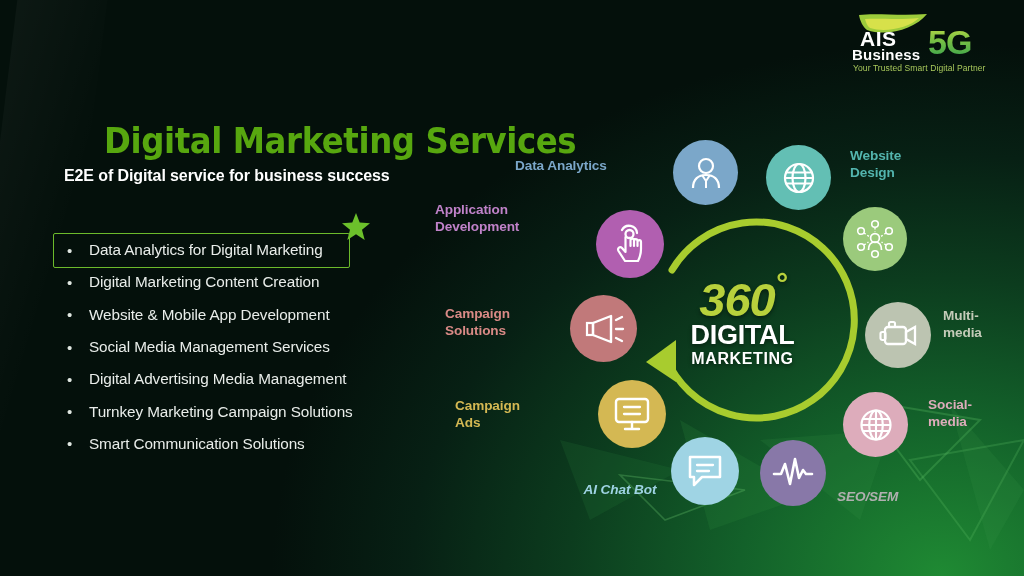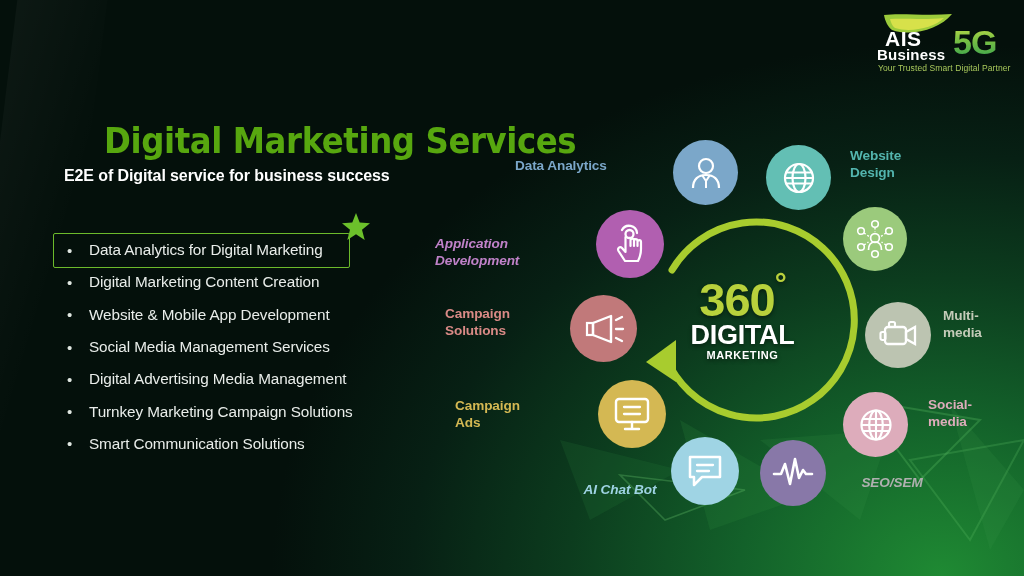--- a/index.html
+++ b/index.html
@@ -17,21 +17,21 @@
   }
   
   .tri{position:absolute;pointer-events:none;}
   .glowband{
     position:absolute;left:0;top:0;width:90px;height:576px;
     background:linear-gradient(100deg, rgba(255,255,255,0.035) 0%, rgba(255,255,255,0) 62%);
     transform:skewX(-7deg) translateX(-18px);
   }
 
   
-  .logo{position:absolute;left:877px;top:13px;width:132px;height:62px;}
+  .logo{position:absolute;left:852px;top:13px;width:132px;height:62px;}
   .logo-text{position:absolute;left:0;top:14px;width:132px;}
   .logo-ais{
     position:absolute;left:8px;top:0px;color:#ffffff;font-weight:bold;
     font-size:21px;letter-spacing:0.5px;font-family:"Liberation Sans",sans-serif;
   }
   .logo-biz{
     position:absolute;left:0px;top:19px;color:#ffffff;font-weight:bold;
     font-size:15px;letter-spacing:0.2px;
   }
   .logo-5g{
@@ -75,24 +75,25 @@
   .node svg{display:block;}
   .lbl{position:absolute;font-size:13.6px;font-weight:bold;line-height:1.22;letter-spacing:-0.1px;}
   .lbl.r{text-align:left;}
   .lbl.l{text-align:left;}
   .lbl.c{text-align:center;font-style:italic;}
 
   .center-txt{position:absolute;left:195px;top:160px;width:185px;text-align:center;}
   .c360{
     font-size:47px;font-weight:bold;color:#b8d13c;line-height:0.94;letter-spacing:-1px;
     text-shadow:0 2px 4px rgba(0,0,0,.45);
+    font-style:italic;
   }
   .cdig{font-size:27px;font-weight:bold;color:#ffffff;line-height:1;letter-spacing:-0.3px;
     text-shadow:0 2px 4px rgba(0,0,0,.45);}
-  .cmkt{font-size:11px;font-weight:bold;color:#ffffff;line-height:1.2;letter-spacing:0.6px;
+  .cmkt{font-size:16px;font-weight:bold;color:#ffffff;line-height:1.2;letter-spacing:0.6px;
     text-shadow:0 2px 4px rgba(0,0,0,.45);}
 </style>
 </head>
 <body>
 
 <div class="slide">
 
   <div class="glowband"></div>
   <svg class="tri" style="left:560px;top:400px;width:464px;height:176px;" viewBox="0 0 464 176">
     <polygon points="0,40 120,70 30,120" fill="#2d8a3e" opacity="0.16"></polygon>
@@ -222,21 +223,21 @@
       </svg>
     </div>
     <div class="lbl r" style="left:473px;top:287px;width:95px;color:#ddacbb;white-space:pre-line;"><span>Social-
 media</span></div>
 
     <div class="node" style="left:305px;top:330px;width:66px;height:66px;background:#8878a8;">
       <svg width="42" height="34" viewBox="0 0 42 34">
         <path d="M2 18 H9 L13 8 L18 28 L23 3 L27 22 L31 14 L34 18 H40" fill="none" stroke="#fff" stroke-width="2.6" stroke-linejoin="round" stroke-linecap="round"></path>
       </svg>
     </div>
-    <div class="lbl c" style="left:382px;top:365px;width:110px;color:#b0b0b0;text-align:center;"><span>SEO/SEM</span></div>
+    <div class="lbl c" style="left:382px;top:379px;width:110px;color:#b0b0b0;text-align:left;"><span>SEO/SEM</span></div>
 
     <div class="node" style="left:216px;top:327px;width:68px;height:68px;background:#9fd4e4;">
       <svg width="40" height="38" viewBox="0 0 40 38">
         <path d="M5 5 H35 V25 H17 L9 33 V25 H5 Z" fill="none" stroke="#fff" stroke-width="2.5" stroke-linejoin="round"></path>
         <path d="M12 13 H28 M12 19 H24" stroke="#fff" stroke-width="2.3" stroke-linecap="round"></path>
       </svg>
     </div>
     <div class="lbl c" style="left:85px;top:372px;width:160px;color:#9fd4e4;text-align:center;"><span>AI Chat Bot</span></div>
 
     <div class="node" style="left:143px;top:270px;width:68px;height:68px;background:#d4b853;">
@@ -260,17 +261,17 @@
 Solutions</span></div>
 
     <div class="node" style="left:141px;top:100px;width:68px;height:68px;background:#b15fb0;">
       <svg width="38" height="40" viewBox="0 0 38 40">
         <path d="M11 6 A8 8 0 0 1 26 9" fill="none" stroke="#fff" stroke-width="2.3" stroke-linecap="round"></path>
         <circle cx="18.5" cy="10" r="4" fill="none" stroke="#fff" stroke-width="2.3"></circle>
         <path d="M14.5 13 V28 L11 24 C9 22 6 24 7.5 27 L14 37 H27 C29 33 30 29 30 25 V18 C30 15.5 26.5 15.5 26.5 18 V22
                  M26.5 19 V17 C26.5 14.5 23 14.5 23 17 V22 M23 19 V16.5 C23 14 19.5 14 19.5 16.5 V22" fill="none" stroke="#fff" stroke-width="2.2" stroke-linejoin="round" stroke-linecap="round"></path>
       </svg>
     </div>
-    <div class="lbl l" style="left:-20px;top:126px;width:152px;color:#c082c9;white-space:pre-line;font-style:italic;"><span>Application
+    <div class="lbl l" style="left:-20px;top:92px;width:152px;color:#c082c9;white-space:pre-line;"><span>Application
 Development</span></div>
 
   </div>
 </div>
 
 </body></html>

